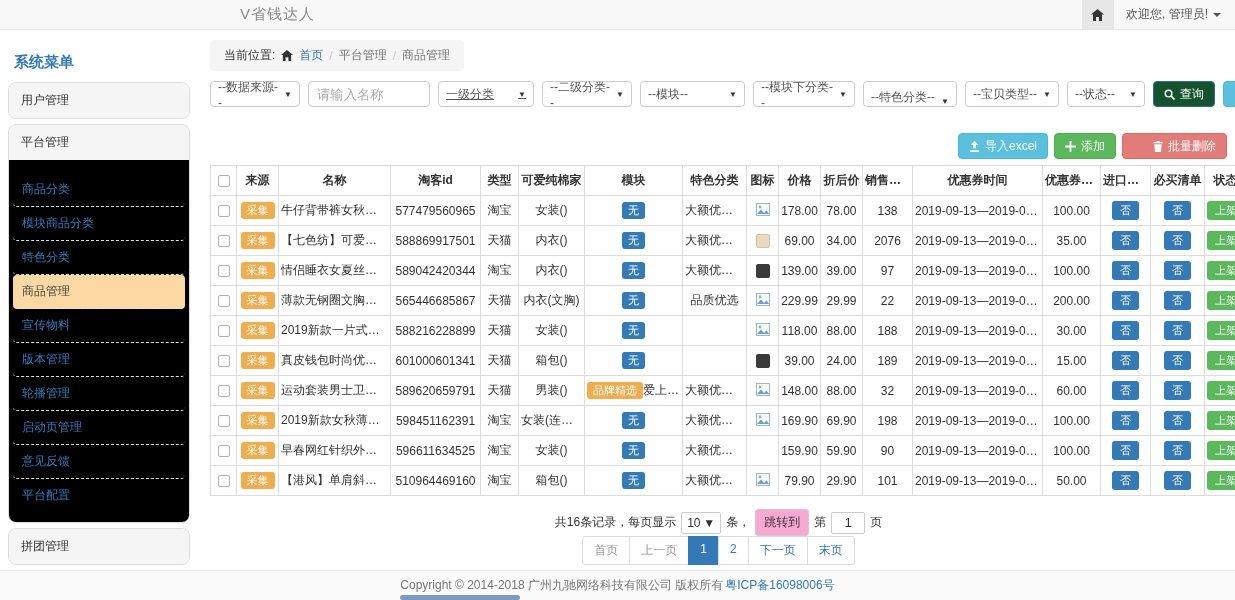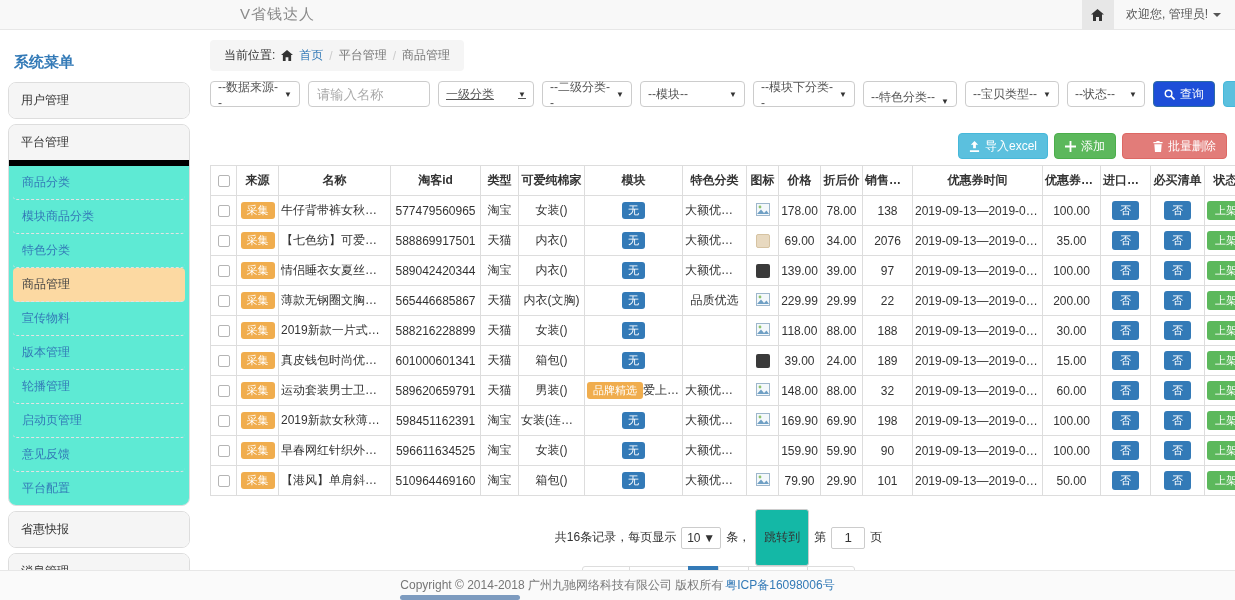--- a/index.html
+++ b/index.html
@@ -13,42 +13,42 @@
   .top-right { margin-left:auto; display:flex; align-items:center; height:100%; }
   .home-box { width:32px; height:100%; background:#e7e7e7; display:flex; align-items:center; justify-content:center; cursor:pointer; }
   .welcome { color:#555; margin:0 14px 0 12px; cursor:pointer; display:flex; align-items:center; gap:5px; }
   .caret { width:0; height:0; border-left:4px solid transparent; border-right:4px solid transparent; border-top:4px solid #555; display:inline-block; }
 
   
   .sidebar { position:absolute; left:8px; top:45px; width:182px; z-index:1; }
   .side-title { color:#337ab7; font-weight:bold; font-size:15px; padding:8px 6px 10px 6px; }
   .side-panel { border:1px solid #ddd; border-radius:8px; background:#f5f5f5; margin-bottom:5px; overflow:hidden; }
   .side-head { padding:9px 12px; color:#333; cursor:pointer; background:#f5f5f5; }
-  .side-body { background:#5eead4; border-top:6px solid #000000; padding:0 4px; }
+  .side-body { background:#000000; border-top:3px solid #000000; padding:10px 4px; }
   .side-item { padding:8px 9px; color:#337ab7; border-bottom:1px dashed #e3e3e3; cursor:pointer; border-radius:4px; }
   .side-item:last-child { border-bottom:none; }
   .side-item.active { background:#fcd9a2; color:#444; }
 
   
   .main { position:absolute; left:210px; top:40px; width:1017px; }
   .breadcrumb { display:inline-flex; align-items:center; gap:6px; background:#f5f5f5; border-radius:4px;
     padding:7px 14px; color:#333; }
   .breadcrumb .bc-link { color:#337ab7; cursor:pointer; }
   .breadcrumb .bc-sep { color:#ccc; }
   .breadcrumb .bc-item { color:#777; }
 
   .filter-row { display:flex; align-items:center; gap:8px; margin-top:10px; flex-wrap:nowrap; }
   .sel { display:inline-flex; align-items:center; justify-content:space-between; height:26px; padding:0 7px;
     border:1px solid #ccc; border-radius:4px; background:#fff; color:#555; cursor:pointer; flex:0 0 auto; }
   .sel .sel-caret { font-size:8px; color:#333; margin-left:6px; }
   .txt-input { height:26px; border:1px solid #ccc; border-radius:4px; padding:0 8px; color:#333; }
   .txt-input::placeholder { color:#aaa; }
   .btn { height:26px; display:inline-flex; align-items:center; gap:5px; padding:0 10px; border-radius:4px;
     color:#fff; cursor:pointer; border:1px solid transparent; white-space:nowrap; }
-  .btn-primary { background:#1d4ed8; border-color:#2e6da4;text-align:center; }
+  .btn-primary { background:#14532d; border-color:#2e6da4;text-align:center; }
   .btn-info { background:#5bc0de; border-color:#46b8da; }
   .btn-success { background:#5cb85c; border-color:#4cae4c; }
   .btn-danger { background:#e27c79; border-color:#dd6864;padding-left:30px; }
 
   .action-row { display:flex; justify-content:flex-end; gap:6px; margin-top:26px; }
 
   table.grid { width:100%; border-collapse:collapse; table-layout:fixed; margin-top:6px; background:#fff; }
   .grid th, .grid td { border:1px solid #ddd; text-align:center; padding:5px 2px; font-size:12px;
     overflow:hidden; white-space:nowrap; text-overflow:ellipsis; }
   .grid th { font-weight:bold; color:#333; padding:6px 2px; }
@@ -61,21 +61,21 @@
   .pill-blue { background:#337ab7; }
   .pill-green { background:#5cb85c; }
   .thumb { display:inline-block; width:14px; height:14px; border-radius:2px; vertical-align:middle; }
   .thumb-dark { background:#3a3a3a; }
   .thumb-light { background:#e8d9c0; border:1px solid #d6c3a2; }
 
   .pager-row { display:flex; align-items:center; justify-content:space-between; margin-top:13px;flex-direction:column; }
   .pager-left { display:flex; align-items:center; gap:5px; color:#333; }
   .mini-sel { display:inline-flex; align-items:center; justify-content:space-between; border:1px solid #ccc;
     border-radius:2px; height:22px; padding:0 5px; width:40px; background:#fff; cursor:pointer; }
-  .jump-btn { background:#14b8a6; border:1px solid #ccc; border-radius:3px; padding:19px 8px; color:#333; cursor:pointer; }
+  .jump-btn { background:#f9a8d4; border:1px solid #ccc; border-radius:3px; padding:4px 8px; color:#333; cursor:pointer; }
   .page-input { width:34px; height:22px; border:1px solid #ccc; border-radius:2px; text-align:center; color:#333; }
   .pager { display:flex; }
   .page-item { border:1px solid #ddd; margin-left:-1px; padding:5px 11px; color:#337ab7; background:#fff; cursor:pointer; }
   .page-item:first-child { border-radius:3px 0 0 3px; margin-left:0; }
   .page-item:last-child { border-radius:0 3px 3px 0; }
   .page-item.disabled { color:#999; }
   .page-item.active { background:#337ab7; border-color:#337ab7; color:#fff; }
 
   .footer { position:absolute; left:0; bottom:0; width:1235px; height:30px; background:#fafafa;
     border-top:1px solid #e7e7e7; display:flex; align-items:center; justify-content:center; color:#777; z-index:5; }
@@ -118,20 +118,23 @@
           <div class="side-item">模块商品分类</div>
           <div class="side-item">特色分类</div>
           <div class="side-item active">商品管理</div>
           <div class="side-item">宣传物料</div>
           <div class="side-item">版本管理</div>
           <div class="side-item">轮播管理</div>
           <div class="side-item">启动页管理</div>
           <div class="side-item">意见反馈</div>
           <div class="side-item">平台配置</div>
         </div>
+      </div>
+      <div class="side-panel">
+        <div class="side-head">拼团管理</div>
       </div>
       <div class="side-panel">
         <div class="side-head">省惠快报</div>
       </div>
       <div class="side-panel">
         <div class="side-head">消息管理</div>
       </div>
     </div>
 </div>
 

